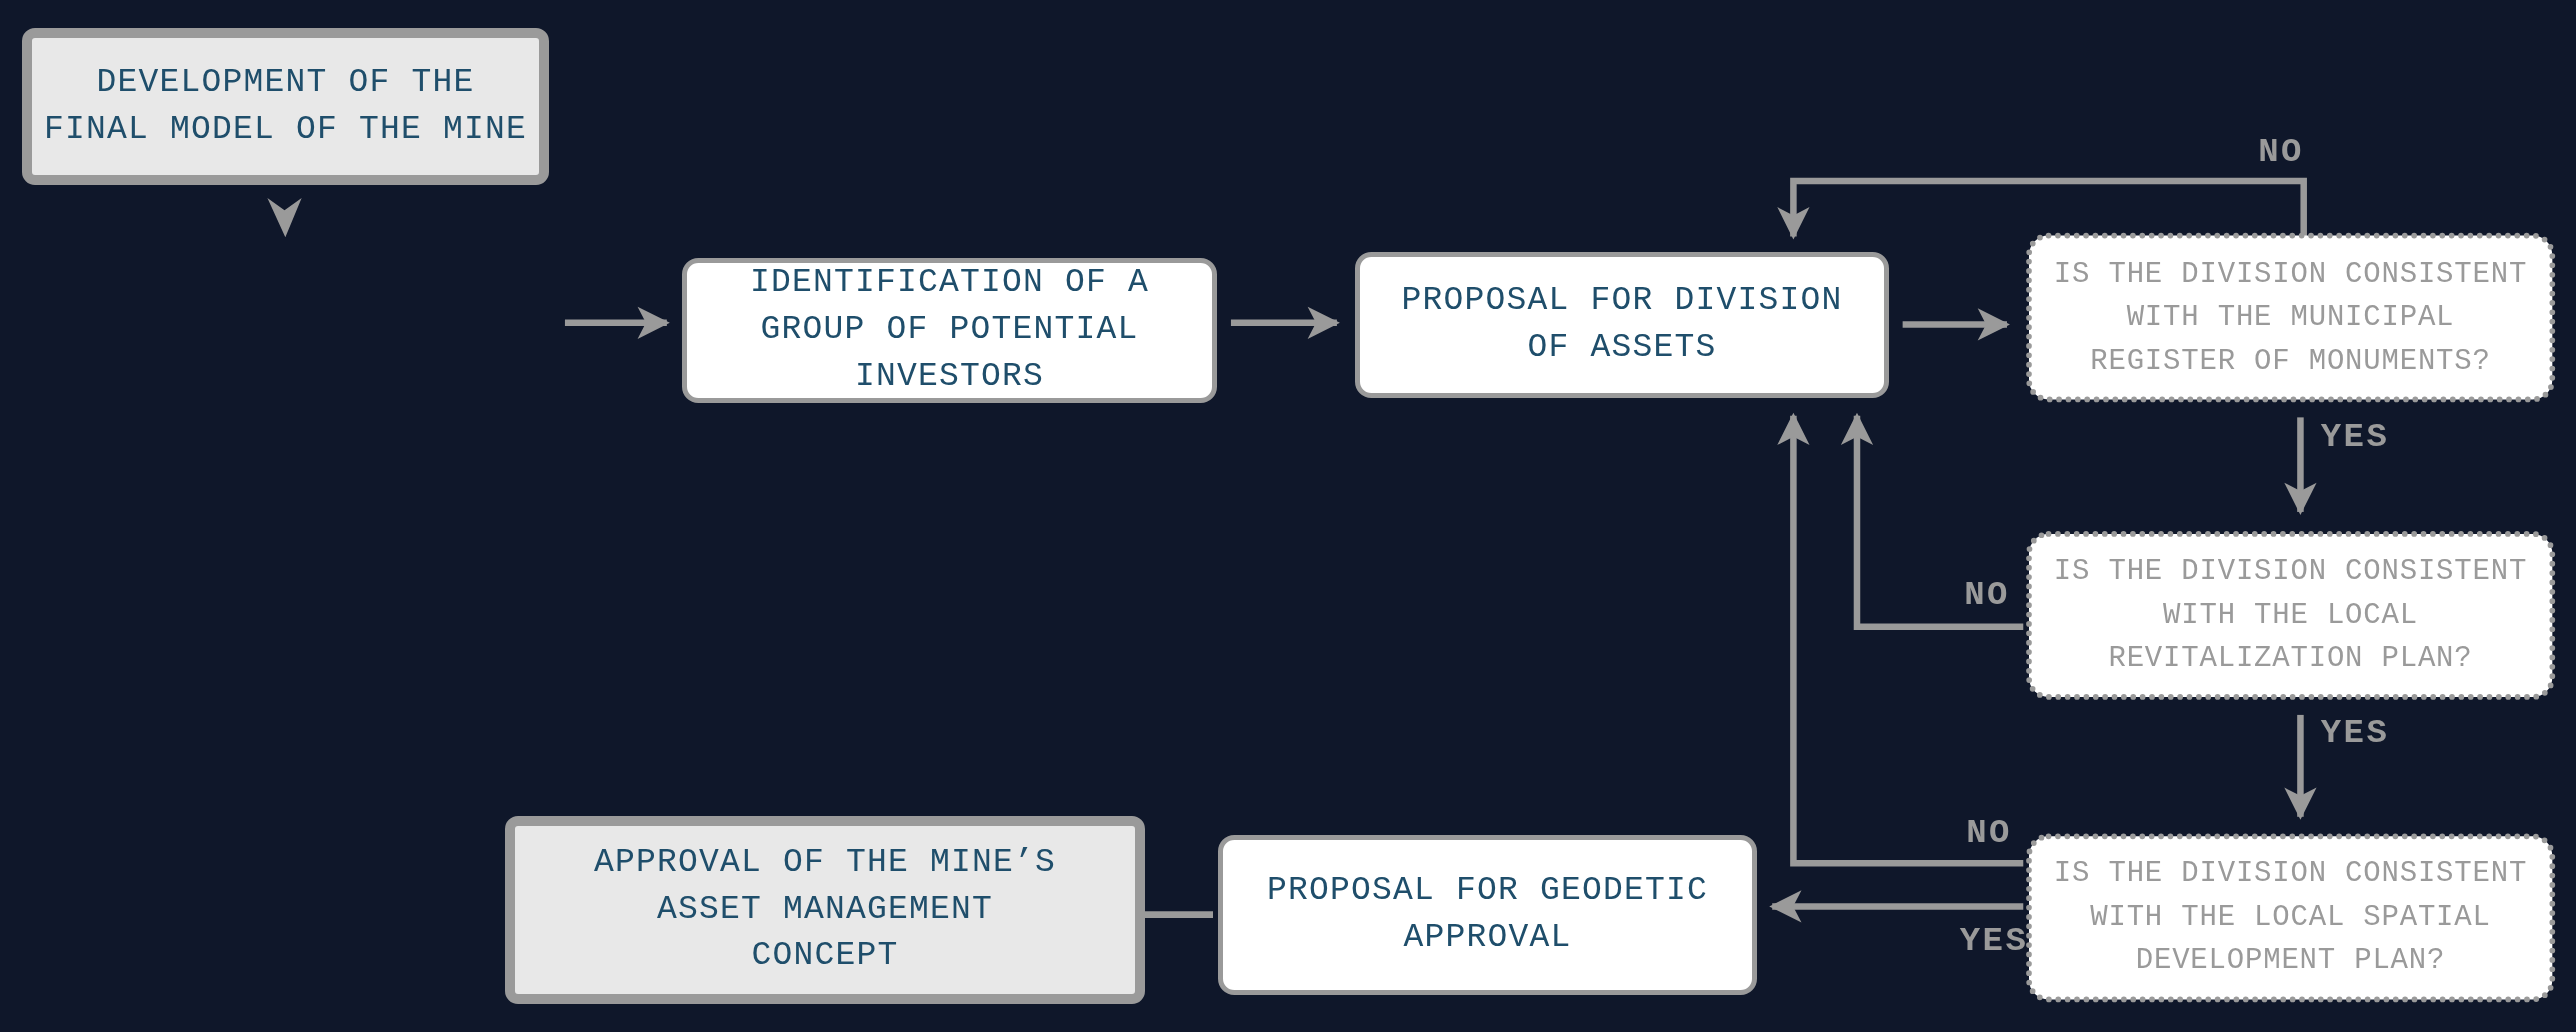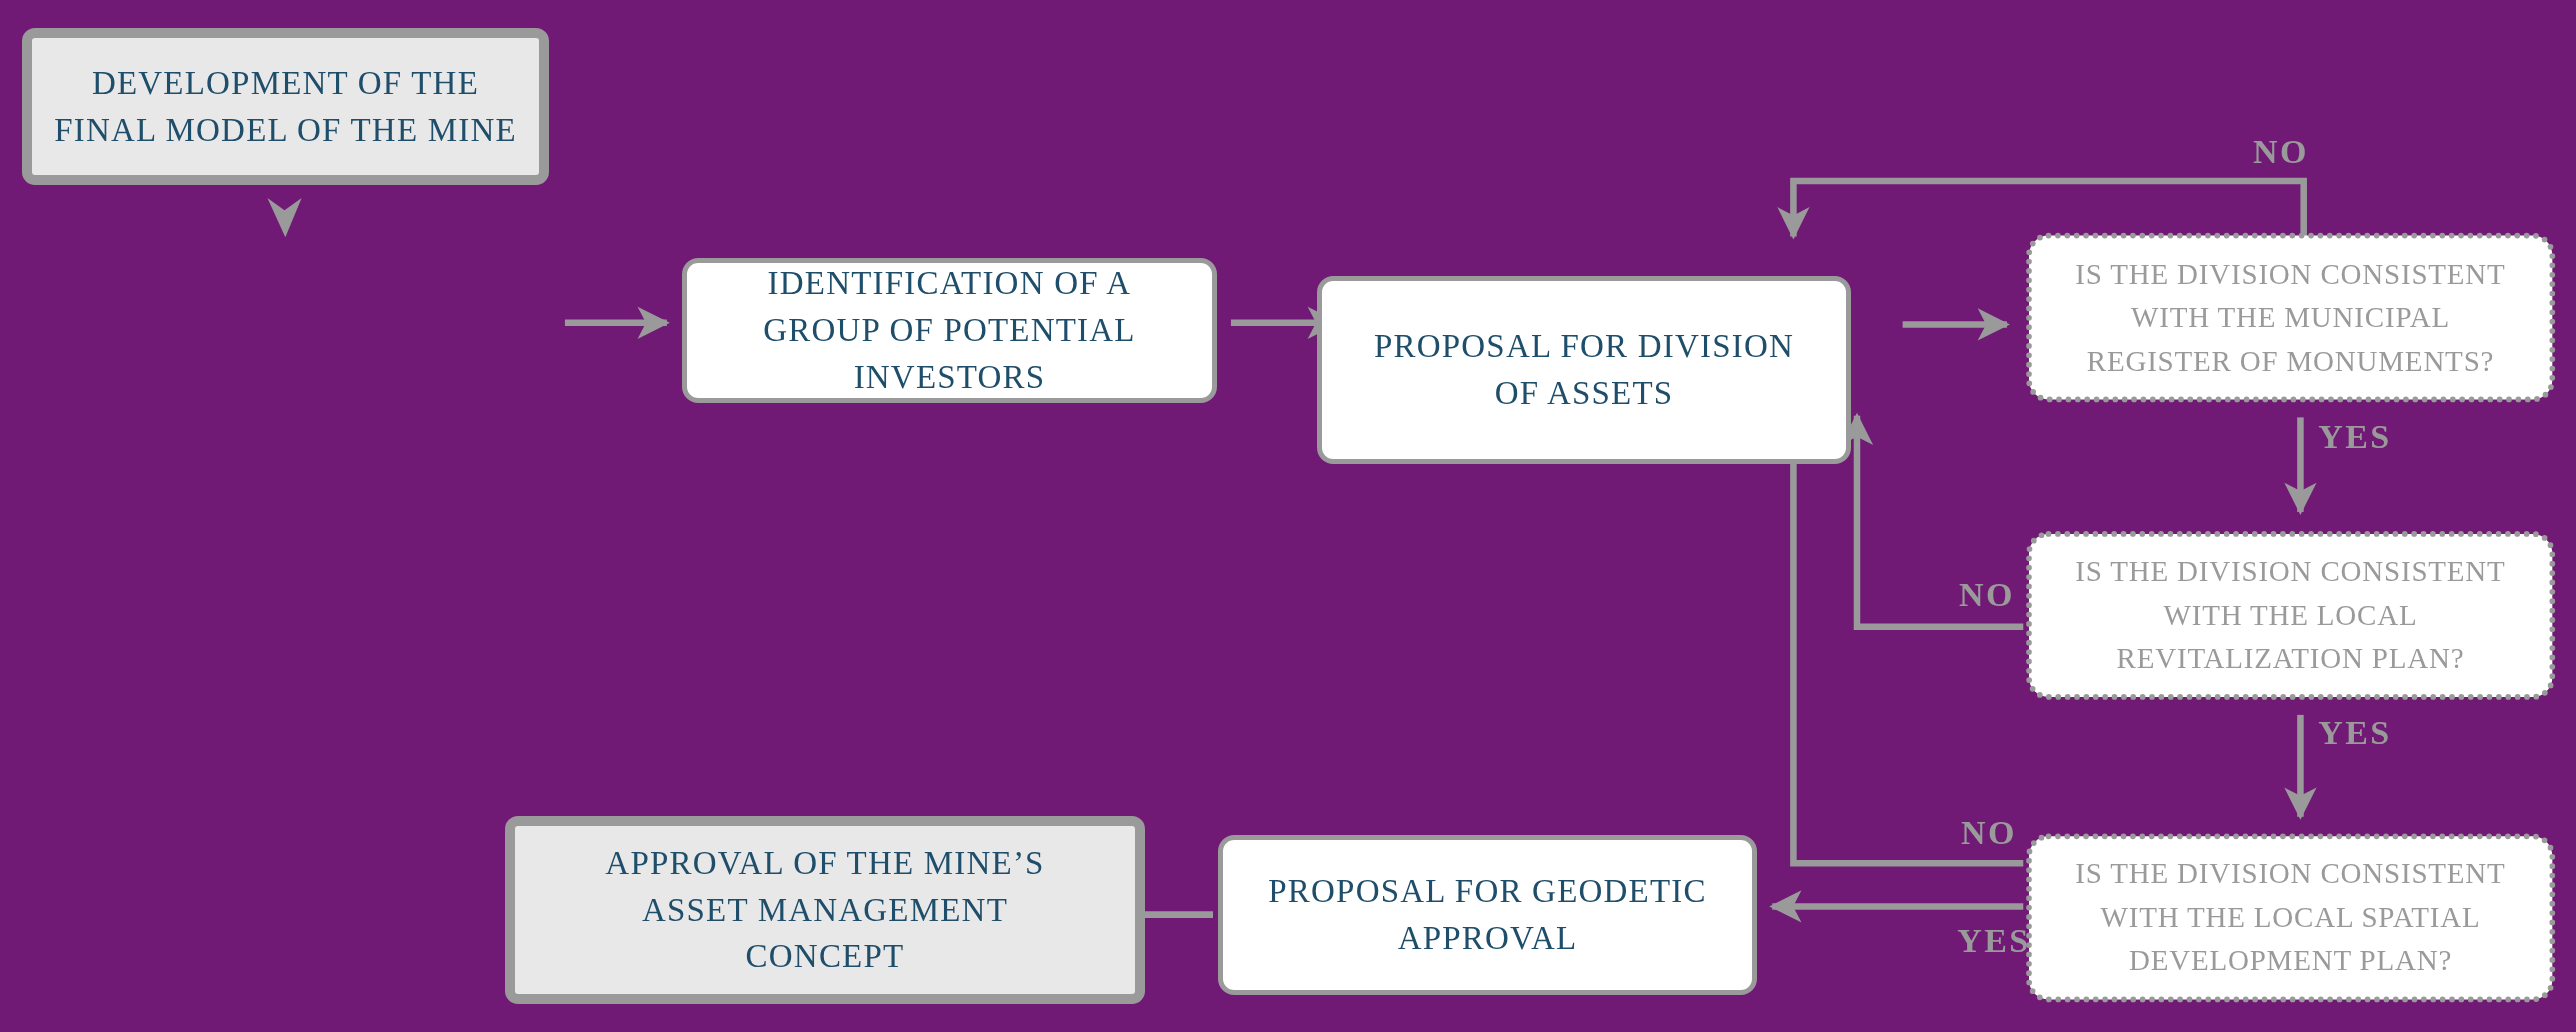--- a/index.html
+++ b/index.html
@@ -1,20 +1,20 @@
 <!DOCTYPE html>
 <html style="font-size:13px"><head>
 <meta charset="utf-8">
 <style>
   html,body{margin:0;padding:0;background:#ffffff;}
   #canvas{
     position:relative;
     width:2576px;height:1032px;
-    background:#701a75;
-    font-family:Liberation Serif, serif;
+    background:#0f172a;
+    font-family:Liberation Mono, monospace;
     overflow:hidden;
   }
   #wires{position:absolute;left:0;top:0;z-index:0;}
   .node{
     position:absolute;
     box-sizing:border-box;
     display:flex;align-items:center;justify-content:center;
     text-align:center;
     white-space:pre-line;
     z-index:1;
@@ -92,21 +92,21 @@
   </svg>
 
   <div class="node accent" style="left:22px;top:28px;width:527px;height:157px;">DEVELOPMENT OF THE
 FINAL MODEL OF THE MINE</div>
 
 
   <div class="node solid" style="left:682px;top:258px;width:535px;height:145px;">IDENTIFICATION OF A
 GROUP OF POTENTIAL
 INVESTORS</div>
 
-  <div class="node solid" style="left:1317px;top:252px;width:534px;height:188px;margin-top:24px;">PROPOSAL FOR DIVISION
+  <div class="node solid" style="left:1355px;top:252px;width:534px;height:146px;">PROPOSAL FOR DIVISION
 OF ASSETS</div>
 
   <div class="node solid" style="left:1218px;top:835px;width:539px;height:160px;">PROPOSAL FOR GEODETIC
 APPROVAL</div>
 
   <div class="node accent" style="left:505px;top:816px;width:640px;height:188px;">APPROVAL OF THE MINE’S
 ASSET MANAGEMENT
 CONCEPT</div>
 
   <div class="node decision-text" style="left:2029px;top:236px;width:523px;height:164px;">IS THE DIVISION CONSISTENT

